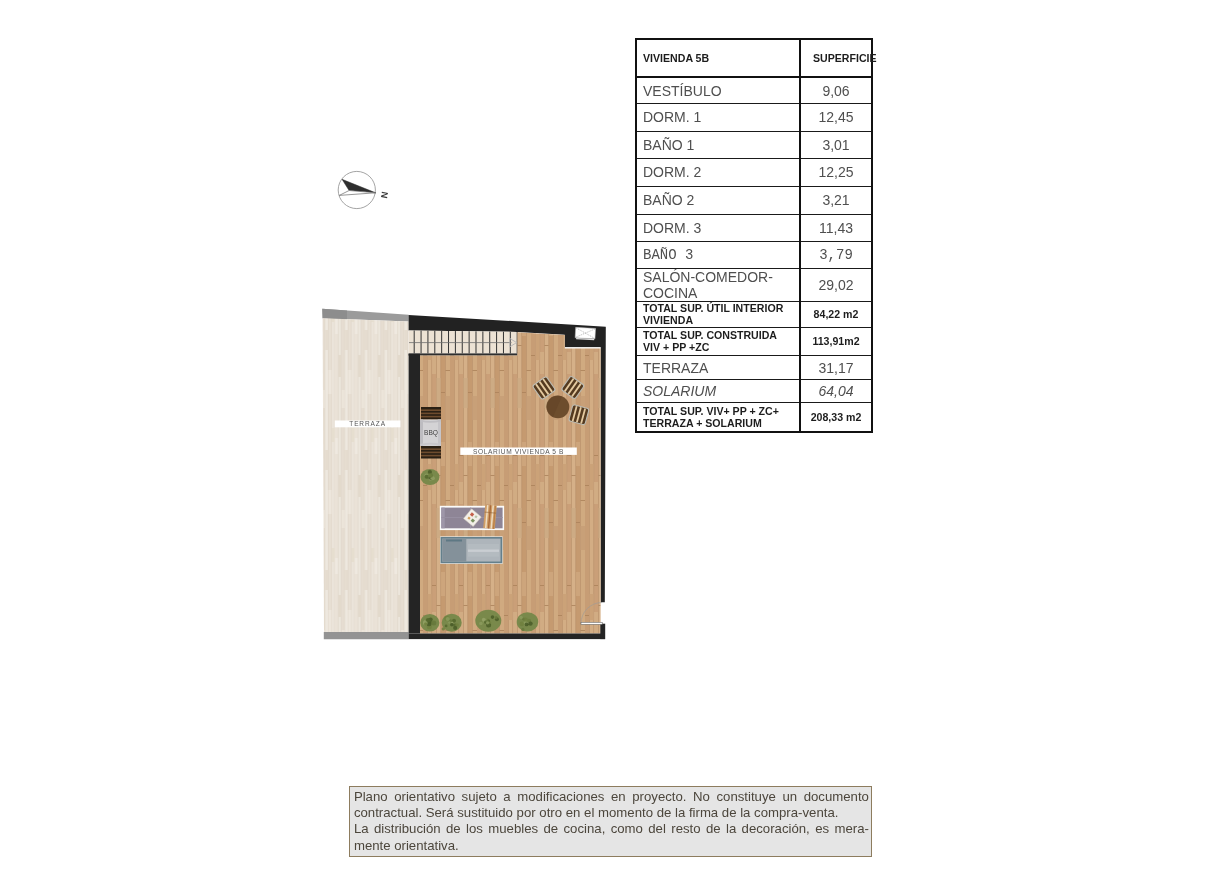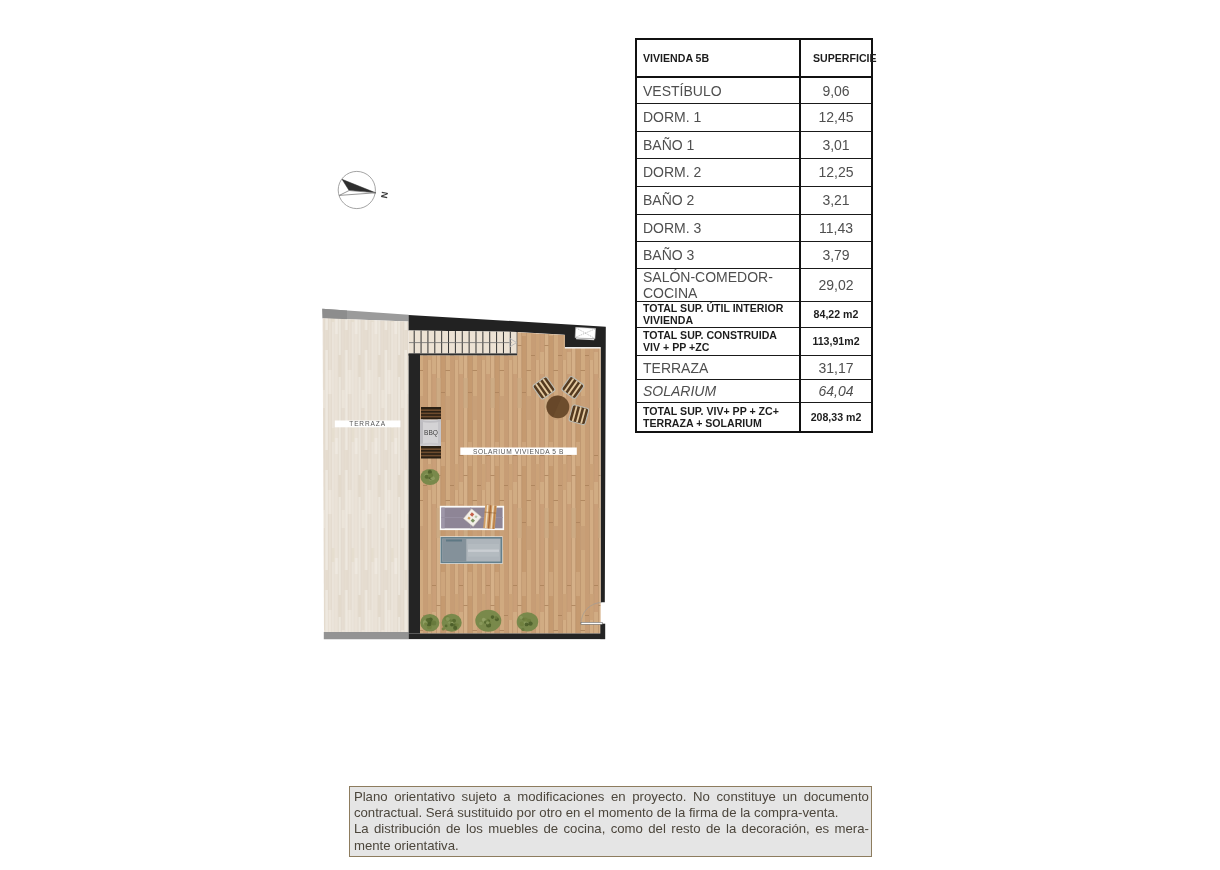--- a/index.html
+++ b/index.html
@@ -58,21 +58,21 @@
   <tr style="height:28.5px;">
           <td class="c1">BAÑO 2</td>
           <td class="num">3,21</td>
         </tr>
 
   <tr style="height:26.5px;">
           <td class="c1">DORM. 3</td>
           <td class="num">11,43</td>
         </tr>
 
-  <tr style="height:27px;">
+  <tr style="height:27px;font-family:Liberation Mono, monospace;">
           <td class="c1">BAÑO 3</td>
           <td class="num">3,79</td>
         </tr>
 
   <tr style="height:27.5px;">
           <td class="c1">SALÓN-COMEDOR-COCINA</td>
           <td class="num">29,02</td>
         </tr>
 
   <tr class="tot" style="height:24px;">

